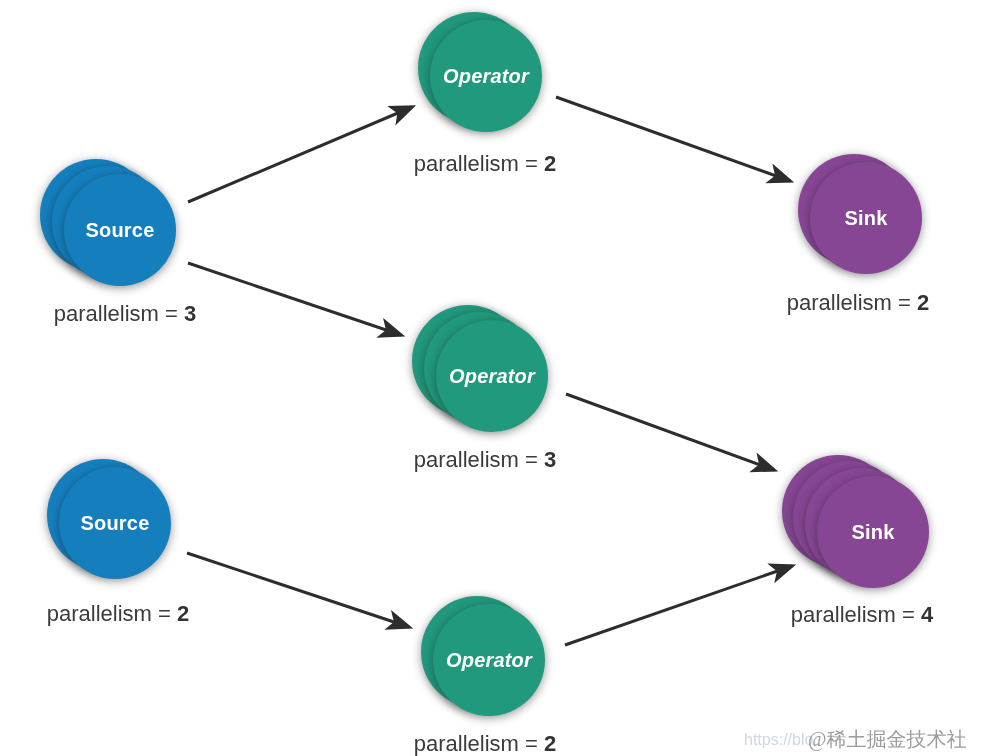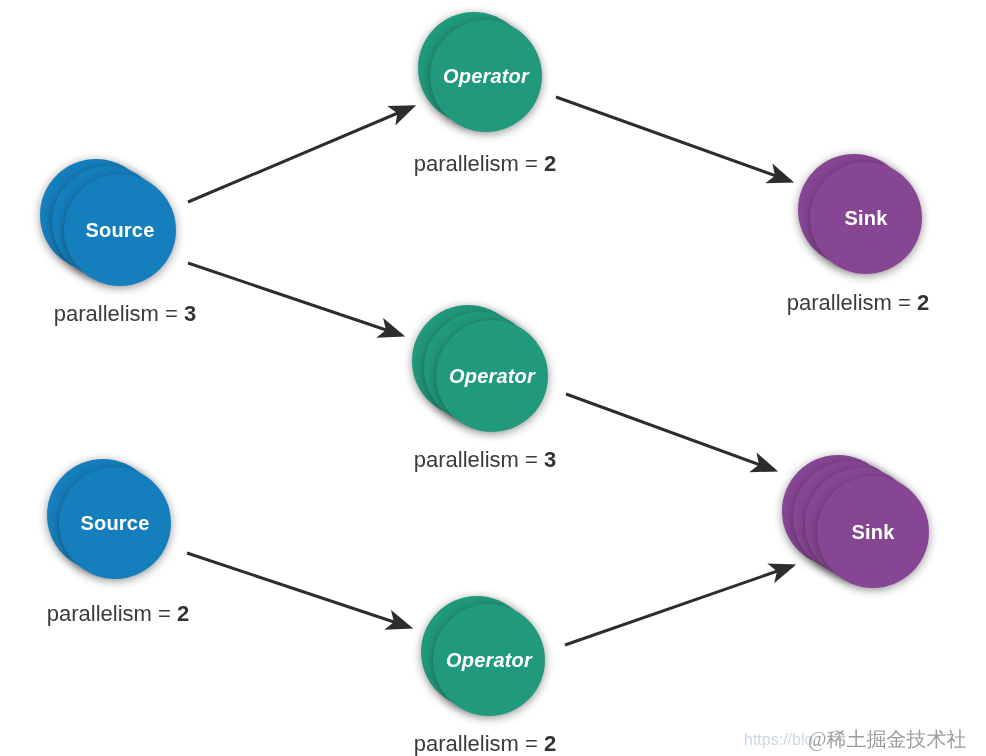--- a/index.html
+++ b/index.html
@@ -135,20 +135,23 @@
   </div>
 
   <div class="node sink" style="left:817px; top:476px;">
     <div class="circle c3"></div>
     <div class="circle c2"></div>
     <div class="circle c1"></div>
     <div class="circle c0">
       <span class="node-text">Sink</span>
     </div>
   </div>
+  <div class="plabel" style="left:862px; top:602px;">
+    <span>parallelism = </span><b>4</b>
+  </div>
 
   <div class="node operator" style="left:433px; top:604px;">
     <div class="circle c1"></div>
     <div class="circle c0">
       <span class="node-text">Operator</span>
     </div>
   </div>
   <div class="plabel" style="left:485px; top:731px;">
     <span>parallelism = </span><b>2</b>
   </div>

